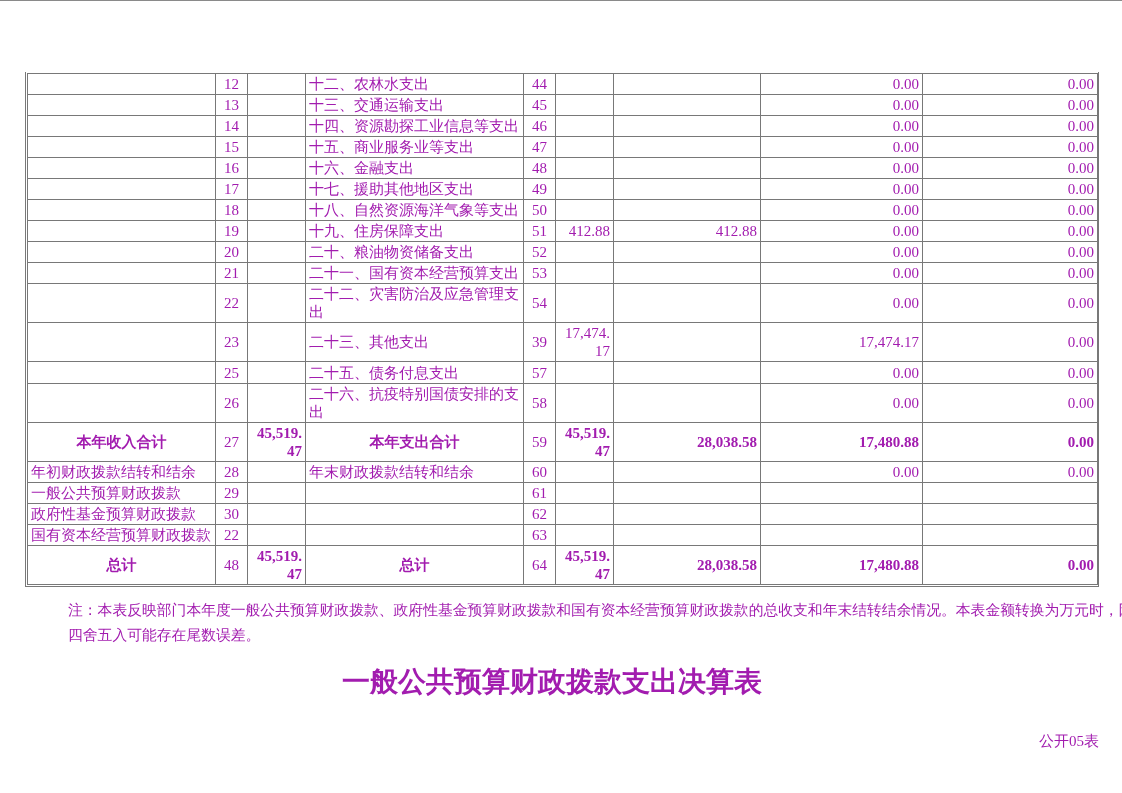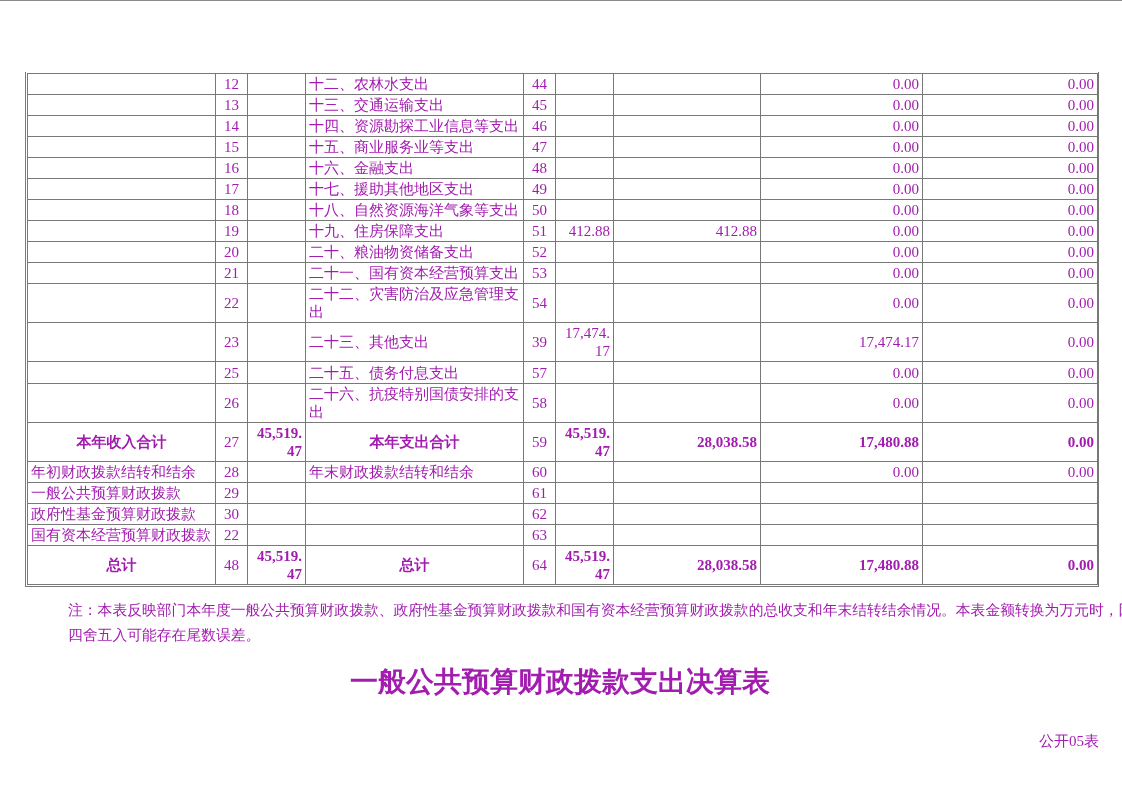--- a/index.html
+++ b/index.html
@@ -44,21 +44,21 @@
   tr.emph td{font-weight:bold;}
   tr.emph td.c-line{font-weight:normal;}
   tr.emph td.c-iname,tr.emph td.c-ename{text-align:center;}
   .note{
     position:absolute;left:20px;top:598px;width:1078px;
     font-size:14.8px;line-height:25px;
     text-align:left;
     margin-left:48px;
   }
   .next-title{
-    position:absolute;left:23px;top:665px;width:1074px;
+    position:absolute;left:15px;top:665px;width:1074px;
     text-align:center;
     font-size:28px;font-weight:bold;line-height:34px;
   }
   .table-code{
     position:absolute;left:25px;top:732px;width:1074px;
     text-align:right;
     font-size:15px;line-height:18px;
   }
 </style>
 </head>

